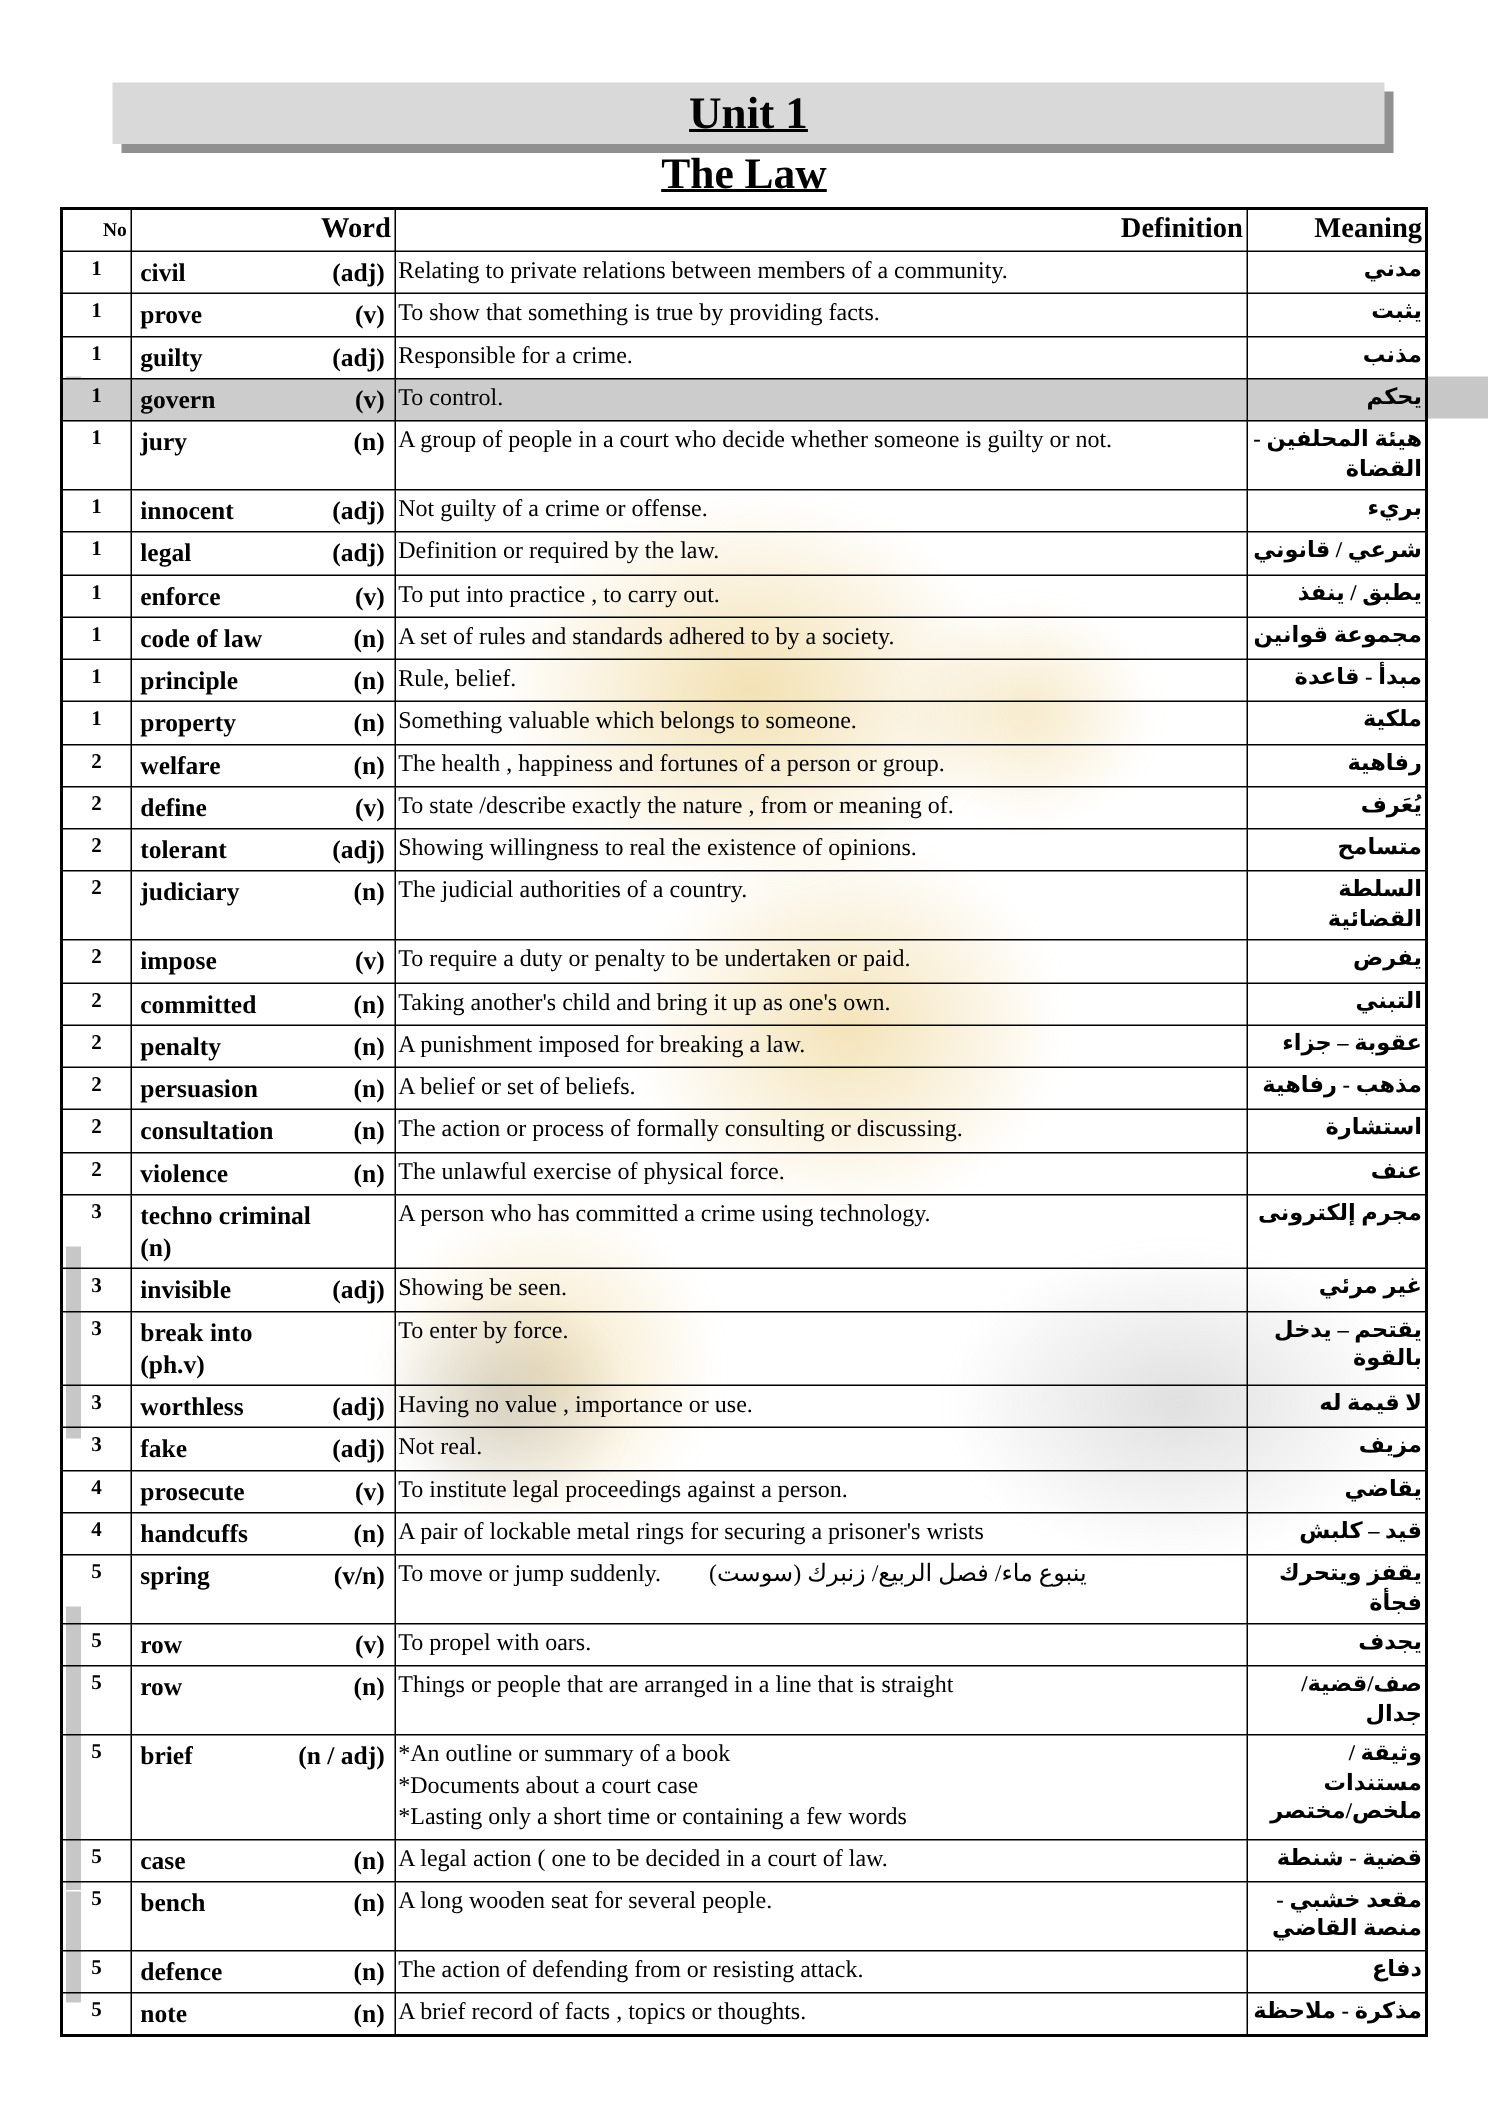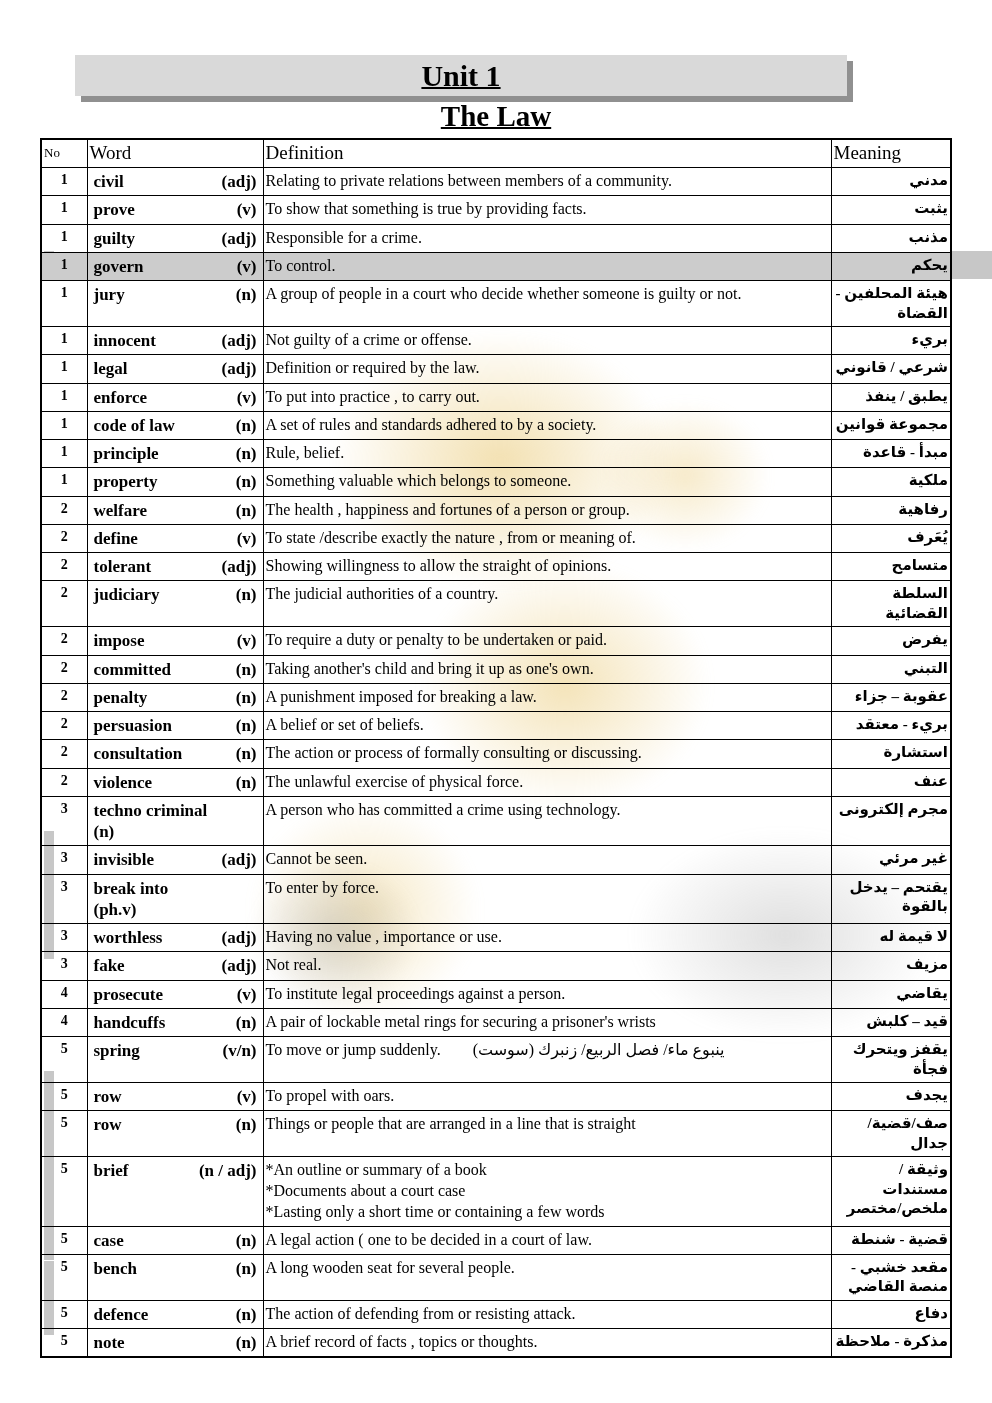--- a/index.html
+++ b/index.html
@@ -26,40 +26,40 @@
   .g2 { left:250px; top:860px; width:170px; height:150px;
         background:radial-gradient(closest-side, rgba(140,140,140,.30), rgba(140,140,140,0)); }
 
   
   .left-bar { position:absolute; left:44px; width:10px;
               background:var(--artifact-gray,#c7c7c7); z-index:0; }
   .right-strip { position:absolute; right:0;
               background:var(--artifact-gray,#c7c7c7); z-index:0; }
 
   .titlebox {
-    position:absolute; left:75px; top:55px; width:772px; height:41px;
+    position:absolute; left:75px; top:55px; width:848px; height:41px;
     background:var(--title-box-bg,#d9d9d9);
     box-shadow:6px 6px 0 var(--title-box-shadow,#909090);
     display:flex; align-items:center; justify-content:center; z-index:2;
   }
   .title { font-size:30px; font-weight:bold; text-decoration:underline;
            text-decoration-thickness:2px; }
   .subtitle {
     position:absolute; top:100px; left:0; width:100%; text-align:center;
     font-size:29px; font-weight:bold; text-decoration:underline;
     text-decoration-thickness:2px; z-index:2;
   }
 
   table.vocab {
     position:absolute; left:40px; top:138px; width:910px;
     border-collapse:collapse; table-layout:fixed; z-index:1;
     background:transparent; border:2px solid var(--border,#000);
   }
   .vocab th, .vocab td { border:1px solid var(--border,#000); vertical-align:top; }
-  .vocab th { font-size:19px; font-weight:normal; text-align:left; padding:2px 2px 3px; }
+  .vocab th { font-size:19px; font-weight:bold; text-align:right; padding:2px 2px 3px; }
   .vocab th.h-no { font-size:13px; padding-top:5px; }
 
   .c-no { text-align:center; font-weight:bold; font-size:14px; padding:4px 2px 2px; }
   .c-word { font-weight:bold; font-size:17px; line-height:1.25; padding:3px 6px; }
   .c-word .wrap { display:flex; flex-wrap:wrap; justify-content:space-between; }
   .c-word .brk { flex-basis:100%; height:0; }
   .c-def { font-size:16px; line-height:1.3; padding:3px 2px; white-space:pre-line; }
   .c-def .ar { font-weight:normal; margin-left:28px; unicode-bidi:embed; }
   .c-meaning { font-weight:bold; font-size:15px; line-height:1.3; padding:3px 2px;
                direction:rtl; text-align:right; white-space:pre-line; }
@@ -244,21 +244,21 @@
           <td class="c-meaning" dir="rtl">يُعَرف</td>
         </tr>
         <tr>
           <td class="c-no">2</td>
           <td class="c-word">
             <span class="wrap">
               <span class="w">tolerant</span>
               <span class="p">(adj)</span>
             </span>
           </td>
-          <td class="c-def">Showing willingness to allow the straight of opinions.</td>
+          <td class="c-def">Showing willingness to real the existence of opinions.</td>
           <td class="c-meaning" dir="rtl">متسامح</td>
         </tr>
         <tr>
           <td class="c-no">2</td>
           <td class="c-word">
             <span class="wrap">
               <span class="w">judiciary</span>
               <span class="p">(n)</span>
             </span>
           </td>
@@ -300,21 +300,21 @@
         </tr>
         <tr>
           <td class="c-no">2</td>
           <td class="c-word">
             <span class="wrap">
               <span class="w">persuasion</span>
               <span class="p">(n)</span>
             </span>
           </td>
           <td class="c-def">A belief or set of beliefs.</td>
-          <td class="c-meaning" dir="rtl">بريء - معتقد</td>
+          <td class="c-meaning" dir="rtl">مذهب - رفاهية</td>
         </tr>
         <tr>
           <td class="c-no">2</td>
           <td class="c-word">
             <span class="wrap">
               <span class="w">consultation</span>
               <span class="p">(n)</span>
             </span>
           </td>
           <td class="c-def">The action or process of formally consulting or discussing.</td>
@@ -344,21 +344,21 @@
           <td class="c-meaning" dir="rtl">مجرم إلكترونى</td>
         </tr>
         <tr>
           <td class="c-no">3</td>
           <td class="c-word">
             <span class="wrap">
               <span class="w">invisible</span>
               <span class="p">(adj)</span>
             </span>
           </td>
-          <td class="c-def">Cannot be seen.</td>
+          <td class="c-def">Showing be seen.</td>
           <td class="c-meaning" dir="rtl">غير مرئي</td>
         </tr>
         <tr>
           <td class="c-no">3</td>
           <td class="c-word">
             <span class="wrap">
               <span class="w">break into</span>
               <span class="brk"></span>
               <span class="p">(ph.v)</span>
             </span>

